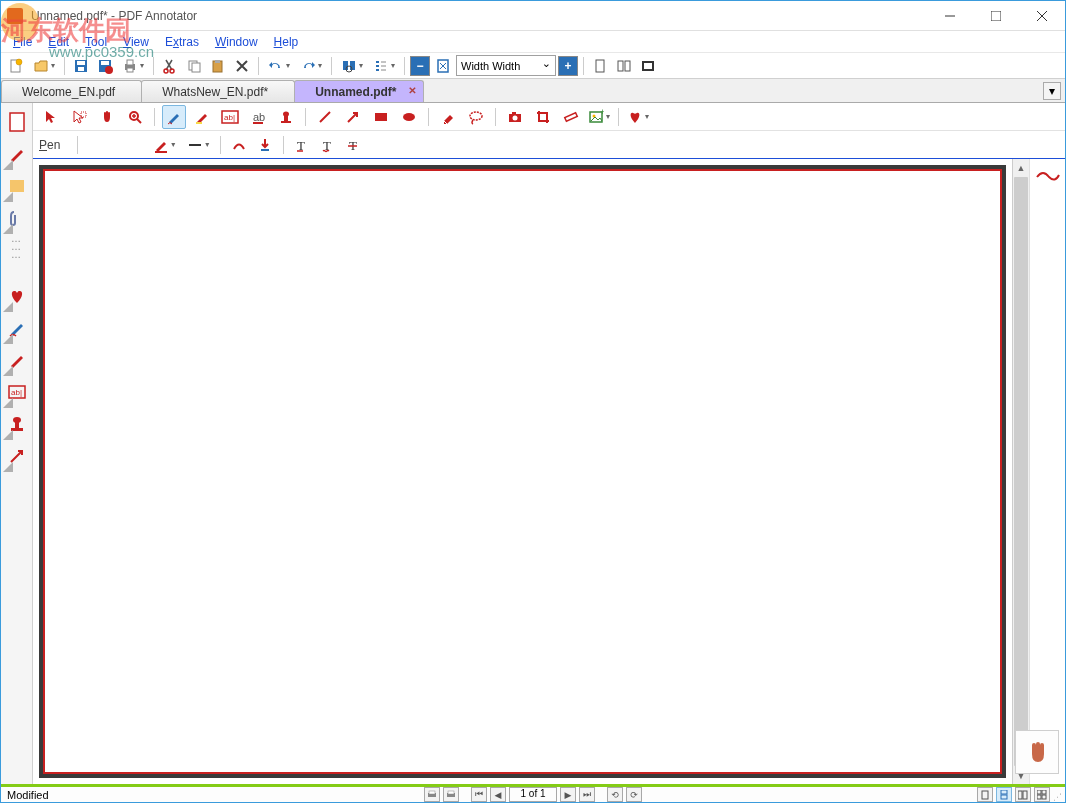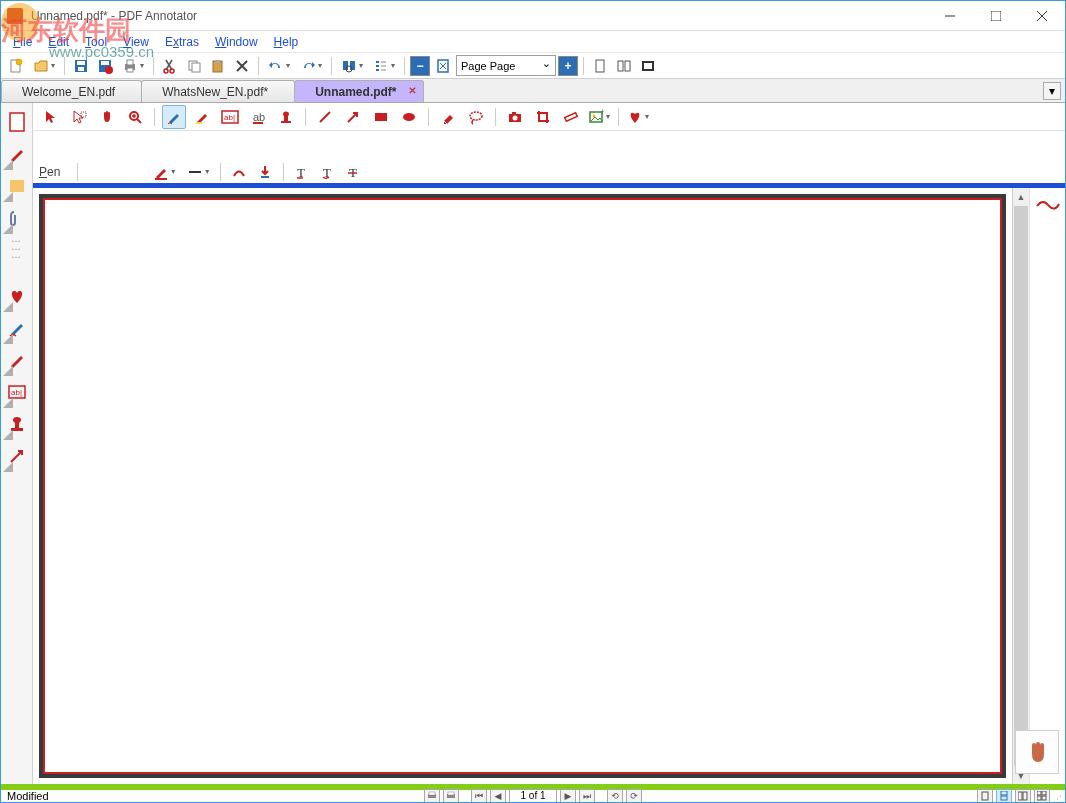--- a/index.html
+++ b/index.html
@@ -32,34 +32,34 @@
 .layout-row { display: flex; height: calc(100% - 30px - 22px - 26px - 24px - 18px); }
 .left-strip { width: 32px; background: #f5f5f5; border-right: 1px solid #d0d0d0; display: flex; flex-direction: column; align-items: center; padding-top: 4px; gap: 2px; }
 .ls-item { width: 26px; height: 30px; display: flex; align-items: center; justify-content: center; position: relative; cursor: default; }
 .ls-sep { width: 26px; height: 6px; display: flex; align-items: center; justify-content: center; }
 .ls-sep::before { content: "…"; color: #888; font-size: 10px; letter-spacing: 1px; }
 .tri-bl { position: absolute; bottom: -1px; left: -1px; width: 0; height: 0; border-style: solid; border-width: 0 0 10px 10px; border-color: transparent transparent #b0b0b0 transparent; }
 .center-col { flex: 1; display: flex; flex-direction: column; min-width: 0; }
 .tools-row { height: 28px; display: flex; align-items: center; padding: 0 6px; gap: 4px; border-bottom: 1px solid #e2e2e2; }
 .tools-row .tbtn { width: 24px; height: 24px; }
 .tool-active { background: #d7ecfb; border: 1px solid #7bb7e0; }
-.opts-row { height: 28px; display: flex; align-items: center; padding: 0 6px; gap: 4px; border-bottom: 5px solid #1d4ed8; margin-top: 29px; }
+.opts-row { height: 28px; display: flex; align-items: center; padding: 0 6px; gap: 4px; border-bottom: 1px solid #1d4ed8; }
 .opt-label { color: #444; padding-right: 10px; }
 .opt-label u { text-decoration: underline; }
 .canvas-wrap { flex: 1; display: flex; background: #fff; min-height: 0; position: relative; }
 .canvas-scroll { flex: 1; overflow: hidden; position: relative; background: #fff; }
 .page-shadow { position: absolute; inset: 6px 6px 6px 6px; background: #3a3a3a; }
 .page { position: absolute; inset: 10px 10px 10px 10px; background: #fff; border: 2px solid #c82020; }
 .vscroll { width: 17px; background: #f0f0f0; border-left: 1px solid #ccc; display: flex; flex-direction: column; }
 .vscroll .arrow { height: 17px; display: flex; align-items: center; justify-content: center; font-size: 9px; color: #666; }
 .vscroll .thumb { flex: 1; background: #cdcdcd; margin: 1px; border-radius: 1px; }
 .right-strip { width: 36px; background: #fff; border-left: 1px solid #e0e0e0; position: relative; }
 .right-top-icon { position: absolute; top: 6px; left: 4px; width: 28px; height: 20px; display: flex; align-items: center; justify-content: center; }
 .palm-rej { position: absolute; bottom: 10px; right: 6px; width: 44px; height: 44px; border: 1px solid #cfcfcf; background: #fdfdfd; display: flex; align-items: center; justify-content: center; }
-.statusbar { height: 18px; border-top: 6px solid #84cc16; display: flex; align-items: center; font-size: 11px; padding: 0 6px; background: #fdfdfd; justify-content: space-between; }
+.statusbar { height: 18px; border-top: 3px solid #84cc16; display: flex; align-items: center; font-size: 11px; padding: 0 6px; background: #fdfdfd; justify-content: space-between; }
 .status-center { position: absolute; left: 50%; transform: translateX(-50%); display: flex; align-items: center; gap: 3px; }
 .status-right { display: flex; gap: 3px; }
 .sbtn { width: 16px; height: 15px; border: 1px solid #a8a8a8; display: flex; align-items: center; justify-content: center; font-size: 9px; color: #555; background: #f3f3f3; cursor: default; }
 .page-input { width: 48px; height: 15px; border: 1px solid #a8a8a8; font-size: 10px; text-align: center; padding: 0 2px; }
 </style>
 </head>
 <body>
 
 <span class="watermark-y"></span>
 <div class="watermark">河东软件园</div>
@@ -183,21 +183,21 @@
     </div>
   <div class="tb-sep"></div>
   <div class="small-square-btn" style="background:#2a6fb5">−</div>
   <div class="tbtn">
       <svg width="16" height="16">
         <rect x="3" y="2" width="10" height="12" fill="none" stroke="#2a6fb5" stroke-width="1.5"></rect>
         <path d="M5 5 L8 8 M11 5 L8 8 M5 11 L8 8 M11 11 L8 8" stroke="#2a6fb5"></path>
       </svg>
     </div>
   <div class="zoom-select">
-      <span>Page Page</span>
+      <span>Width Width</span>
     </div>
   <div class="small-square-btn" style="background:#2a6fb5">+</div>
   <div class="tb-sep"></div>
   <div class="tbtn">
       <svg width="16" height="16">
         <rect x="4" y="2" width="8" height="12" fill="#fff" stroke="#555"></rect>
       </svg>
     </div>
   <div class="tbtn">
       <svg width="16" height="16">

